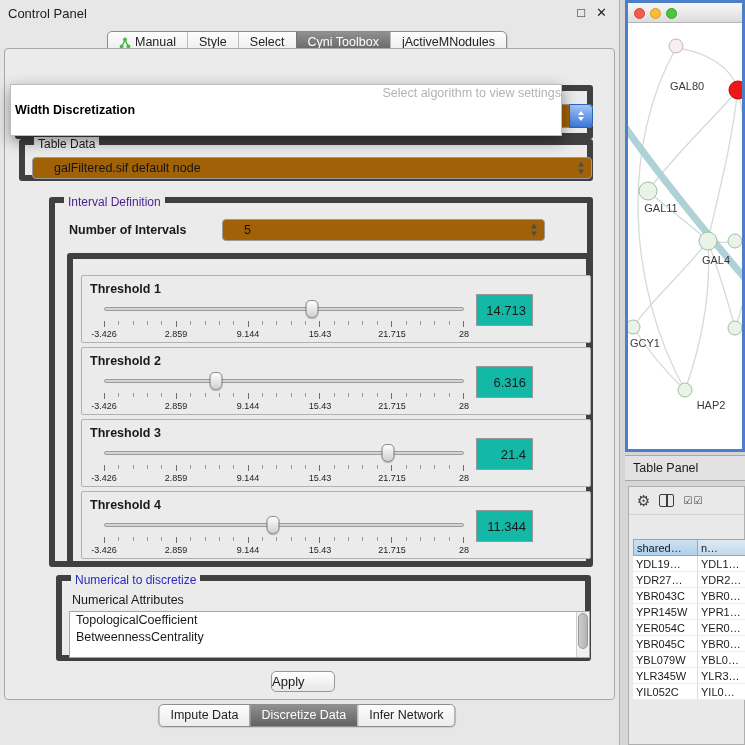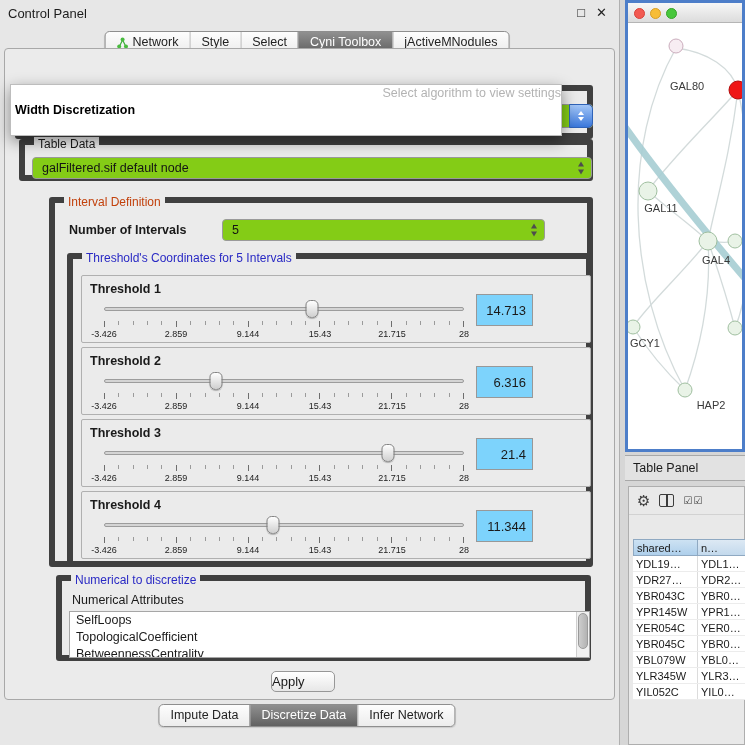--- a/index.html
+++ b/index.html
@@ -20,25 +20,25 @@
   .seg-item:first-child{border-left:none}
   .seg-item.sel{background:linear-gradient(#909090,#616161);color:#fff;border-left-color:#777}
   .top-tabs{position:absolute;left:307px;top:31px;transform:translateX(-50%)}
   .bottom-tabs{position:absolute;left:307px;top:704px;transform:translateX(-50%);z-index:5}
 
   .main-panel{position:absolute;left:4px;top:48px;width:611px;height:652px;background:#ebebeb;border:1px solid #a8a8a8;border-radius:4px}
 
   
   .groupbox{position:absolute;border:6px solid #404040;border-radius:3px}
   .gtitle{position:absolute;top:-8px;left:9px;background:#ebebeb;padding:0 4px;font-size:12px;white-space:nowrap}
-  .gtitle.green{color:#c2410c}
+  .gtitle.green{color:#4c1d95}
   .gtitle.blue{color:#2929c4}
 
   
-  .combo{position:absolute;background:#84cc16;border:1px solid #9a9a9a;border-radius:4px;font-size:12.5px;display:flex;align-items:center;padding-left:9px;color:#141414}
+  .combo{position:absolute;background:#a16207;border:1px solid #9a9a9a;border-radius:4px;font-size:12.5px;display:flex;align-items:center;padding-left:21px;color:#141414}
   .stepper{position:absolute;right:5px;top:50%;transform:translateY(-50%);width:10px;height:13px;display:flex;flex-direction:column;justify-content:space-between;align-items:center}
   .tri-up{width:0;height:0;border-left:3.5px solid transparent;border-right:3.5px solid transparent;border-bottom:5px solid #4d4d4d}
   .tri-down{width:0;height:0;border-left:3.5px solid transparent;border-right:3.5px solid transparent;border-top:5px solid #4d4d4d}
   .combo-cap{position:absolute;right:-1px;top:-1px;width:24px;height:24px;border-radius:0 5px 5px 0;background:linear-gradient(#a3c6f7,#3a77da);border:1px solid #2f63b8;display:flex;flex-direction:column;align-items:center;justify-content:center;gap:2px}
   .combo-cap .tri-up{border-bottom-color:#fff;border-bottom-width:4px}
   .combo-cap .tri-down{border-top-color:#fff;border-top-width:4px}
 
   
   .popup{position:absolute;left:10px;top:84px;width:552px;height:52px;background:#fff;border:1px solid #bdbdbd;box-shadow:0 5px 14px rgba(0,0,0,.42);z-index:60;font-size:12.5px}
   .popup .hint{display:block;text-align:right;color:#b3b3b3;line-height:17px}
@@ -48,21 +48,21 @@
   
   .thr-box{position:absolute;left:8px;width:510px;height:68px;border:1px solid #b0b0b0;border-radius:2px;background:#ebebeb}
   .thr-label{position:absolute;left:8px;top:6px;font-size:12.5px;font-weight:bold}
   .sliderzone{position:absolute;left:22px;top:24px;width:360px;height:42px}
   .track{position:absolute;left:0;right:0;top:7px;height:4px;background:#d4d4d4;border:1px solid #9c9c9c;border-radius:3px}
   .handle{position:absolute;top:0;width:13px;height:18px;background:linear-gradient(#fefefe,#cfcfcf);border:1px solid #848484;border-radius:5px 5px 6px 6px;transform:translateX(-50%);box-shadow:0 1px 1px rgba(0,0,0,.25)}
   .ticks{position:absolute;left:0;right:0;top:21px;height:4px;background-image:repeating-linear-gradient(to right,#9a9a9a 0 1px,transparent 1px 4%);border-right:1px solid #9a9a9a}
   .ticksM{position:absolute;left:0;right:0;top:21px;height:6px;background-image:repeating-linear-gradient(to right,#6e6e6e 0 1px,transparent 1px 20%);border-right:1px solid #6e6e6e}
   .scale{position:absolute;left:0;right:0;top:29px;height:11px;font-size:9px;color:#222}
   .scale span{position:absolute;transform:translateX(-50%);white-space:nowrap}
-  .valbox{position:absolute;left:394px;top:18px;width:57px;height:32px;background:#7dd3fc;border:1px solid #989898;font-size:13px;display:flex;align-items:center;justify-content:flex-end;padding-right:6px}
+  .valbox{position:absolute;left:394px;top:18px;width:57px;height:32px;background:#14b8a6;border:1px solid #989898;font-size:13px;display:flex;align-items:center;justify-content:flex-end;padding-right:6px}
 
   
   .listbox{position:absolute;left:7px;top:30px;width:521px;height:47px;background:#fff;border:1px solid #a6a6a6;overflow:hidden;font-size:12.5px}
   .listbox .li{line-height:17px;padding-left:6px;white-space:nowrap}
   .vscroll{position:absolute;right:0;top:0;bottom:0;width:13px;background:#f1f1f1;border-left:1px solid #cfcfcf}
   .vthumb{position:absolute;left:1px;top:1px;width:10px;height:36px;background:linear-gradient(to right,#cdcdcd,#b3b3b3);border:1px solid #9a9a9a;border-radius:5px}
 
   .btn{position:absolute;background:linear-gradient(#ffffff,#e7e7e7);border:1px solid #979797;border-radius:5px;font-size:13px;text-align:left;line-height:19px}
 
   
@@ -110,21 +110,21 @@
     <div class="seg-item">
       <span class="neticon">
         <svg width="12" height="12" viewBox="0 0 12 12">
           <line x1="3" y1="9" x2="6" y2="3" stroke="#3aa93a" stroke-width="1.2"></line>
           <line x1="9" y1="9" x2="6" y2="3" stroke="#3aa93a" stroke-width="1.2"></line>
           <circle cx="6" cy="2.6" r="2" fill="#49bb3f"></circle>
           <circle cx="2.6" cy="9.4" r="2" fill="#49bb3f"></circle>
           <circle cx="9.4" cy="9.4" r="2" fill="#49bb3f"></circle>
         </svg>
       </span>
-      <span>Network</span>
+      <span>Manual</span>
     </div>
     <div class="seg-item">
       <span>Style</span>
     </div>
     <div class="seg-item">
       <span>Select</span>
     </div>
     <div class="seg-item sel">
       <span>Cyni Toolbox</span>
     </div>
@@ -162,21 +162,20 @@
       <span style="position:absolute;left:14px;top:20px;font-size:12.5px;font-weight:bold">Number of Intervals</span>
       <div class="combo" style="left:167px;top:16px;width:323px;height:22px">
         <span>5</span>
         <span class="stepper">
           <span class="tri-up"></span>
           <span class="tri-down"></span>
         </span>
       </div>
 
       <div class="groupbox" style="left:12px;top:50px;width:525px;height:314px">
-        <span class="gtitle blue">Threshold's Coordinates for 5 Intervals</span>
 
         <div class="thr-box" style="top:16px">
           <span class="thr-label">Threshold 1</span>
           <div class="sliderzone">
             <div class="track"></div>
             <div class="ticks"></div>
             <div class="ticksM"></div>
             <div class="handle" style="left: 57.7197%;"></div>
             <div class="scale">
               <span style="left:0%">-3.426</span>
@@ -246,21 +245,20 @@
           </div>
           <div class="valbox">11.344</div>
         </div>
       </div>
     </div>
 
     <div class="groupbox" style="left:51px;top:526px;width:535px;height:86px">
       <span class="gtitle blue">Numerical to discretize</span>
       <span style="position:absolute;left:10px;top:12px;font-size:12.5px;font-weight:normal">Numerical Attributes</span>
       <div class="listbox">
-        <div class="li">SelfLoops</div>
         <div class="li">TopologicalCoefficient</div>
         <div class="li">BetweennessCentrality</div>
         <div class="vscroll">
           <div class="vthumb"></div>
         </div>
       </div>
     </div>
 
     <div class="btn" style="left:266px;top:622px;width:64px;height:21px">Apply</div>
   </div>

